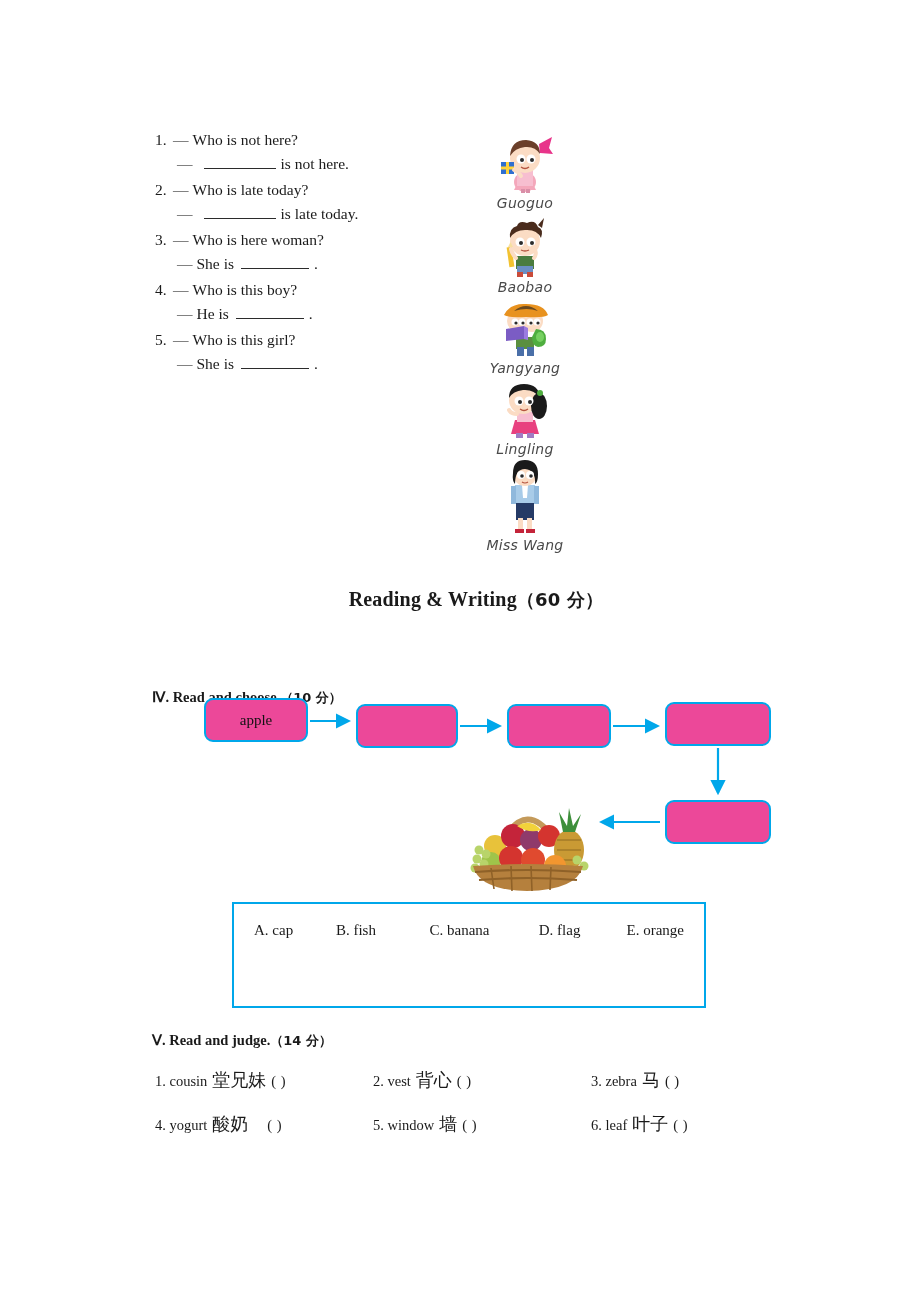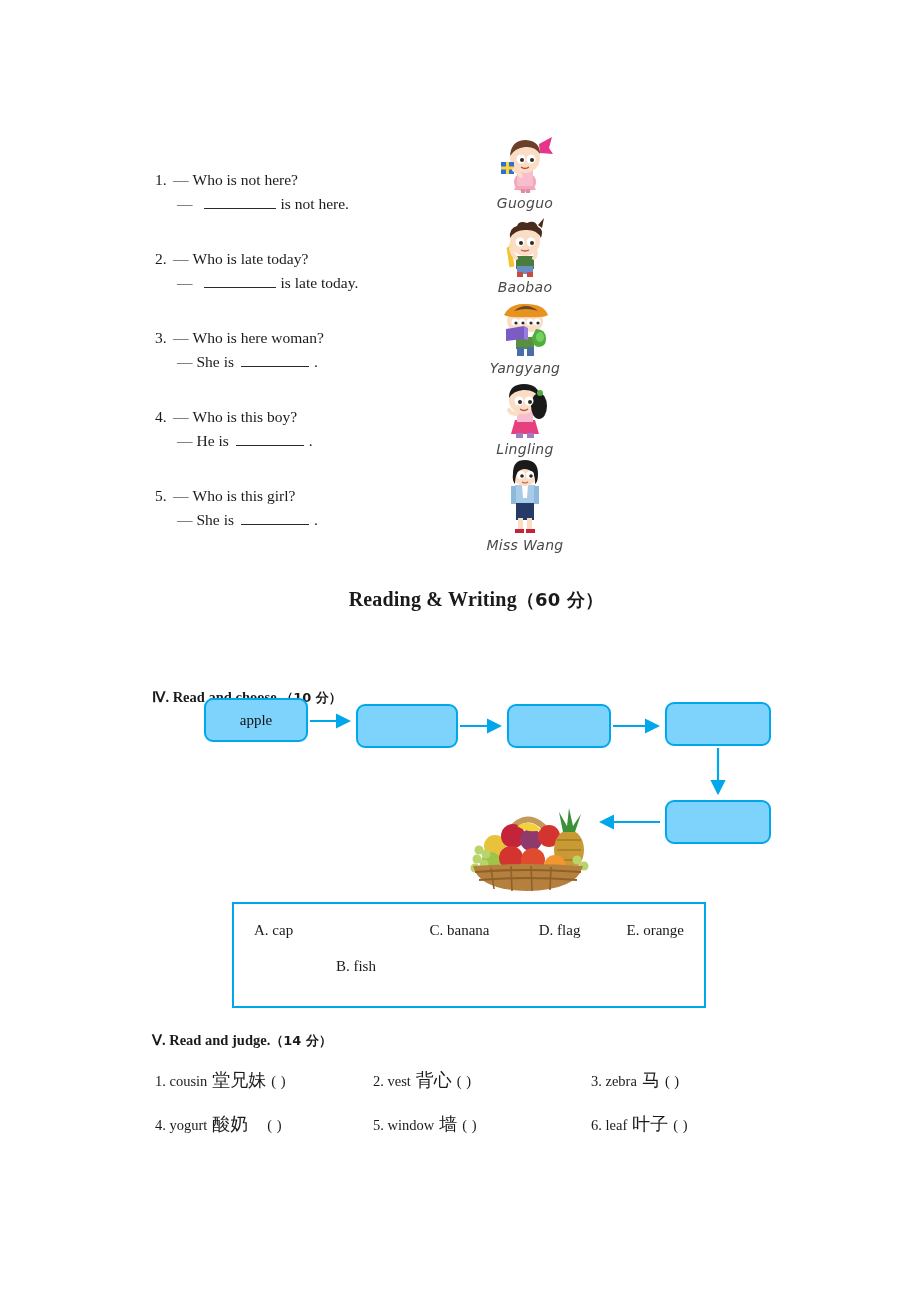--- a/index.html
+++ b/index.html
@@ -21,21 +21,20 @@
     position: absolute;
     left: 155px;
     top: 132px;
     width: 330px;
   }
   .q-row {
     font-size: 15.5px;
     line-height: 1;
     margin-bottom: 7px;
     white-space: nowrap;
-    margin-top: 40px;
   }
   .q-num {
     display: inline-block;
     width: 18px;
   }
   .dash {
     color: #555;
     margin-right: 4px;
   }
   .a-row {
@@ -123,21 +122,21 @@
     position: absolute;
     left: 0;
     top: 690px;
     width: 920px;
     height: 180px;
   }
   .fbox {
     position: absolute;
     border: 2.2px solid #00a7ea;
     border-radius: 9px;
-    background: #7dd3fc;
+    background: #ec4899;
     box-sizing: border-box;
     display: flex;
     align-items: center;
     justify-content: center;
     font-size: 15px;
     font-family: "Liberation Serif", serif;
     color: #111;
   }
 
   
@@ -154,21 +153,21 @@
   }
   .opt-row {
     display: flex;
     font-size: 15px;
     margin-bottom: 16px;
   }
   .opt {
     white-space: nowrap;
   }
   .opt-row .opt:nth-child(1) { width: 84px; }
-  .opt-row .opt:nth-child(2) { width: 96px; margin-top: 36px; }
+  .opt-row .opt:nth-child(2) { width: 96px; }
   .opt-row .opt:nth-child(3) { width: 112px; }
   .opt-row .opt:nth-child(4) { width: 90px; }
 
   
   .basket-wrap {
     position: absolute;
     left: 455px;
     top: 788px;
     width: 145px;
     height: 105px;

